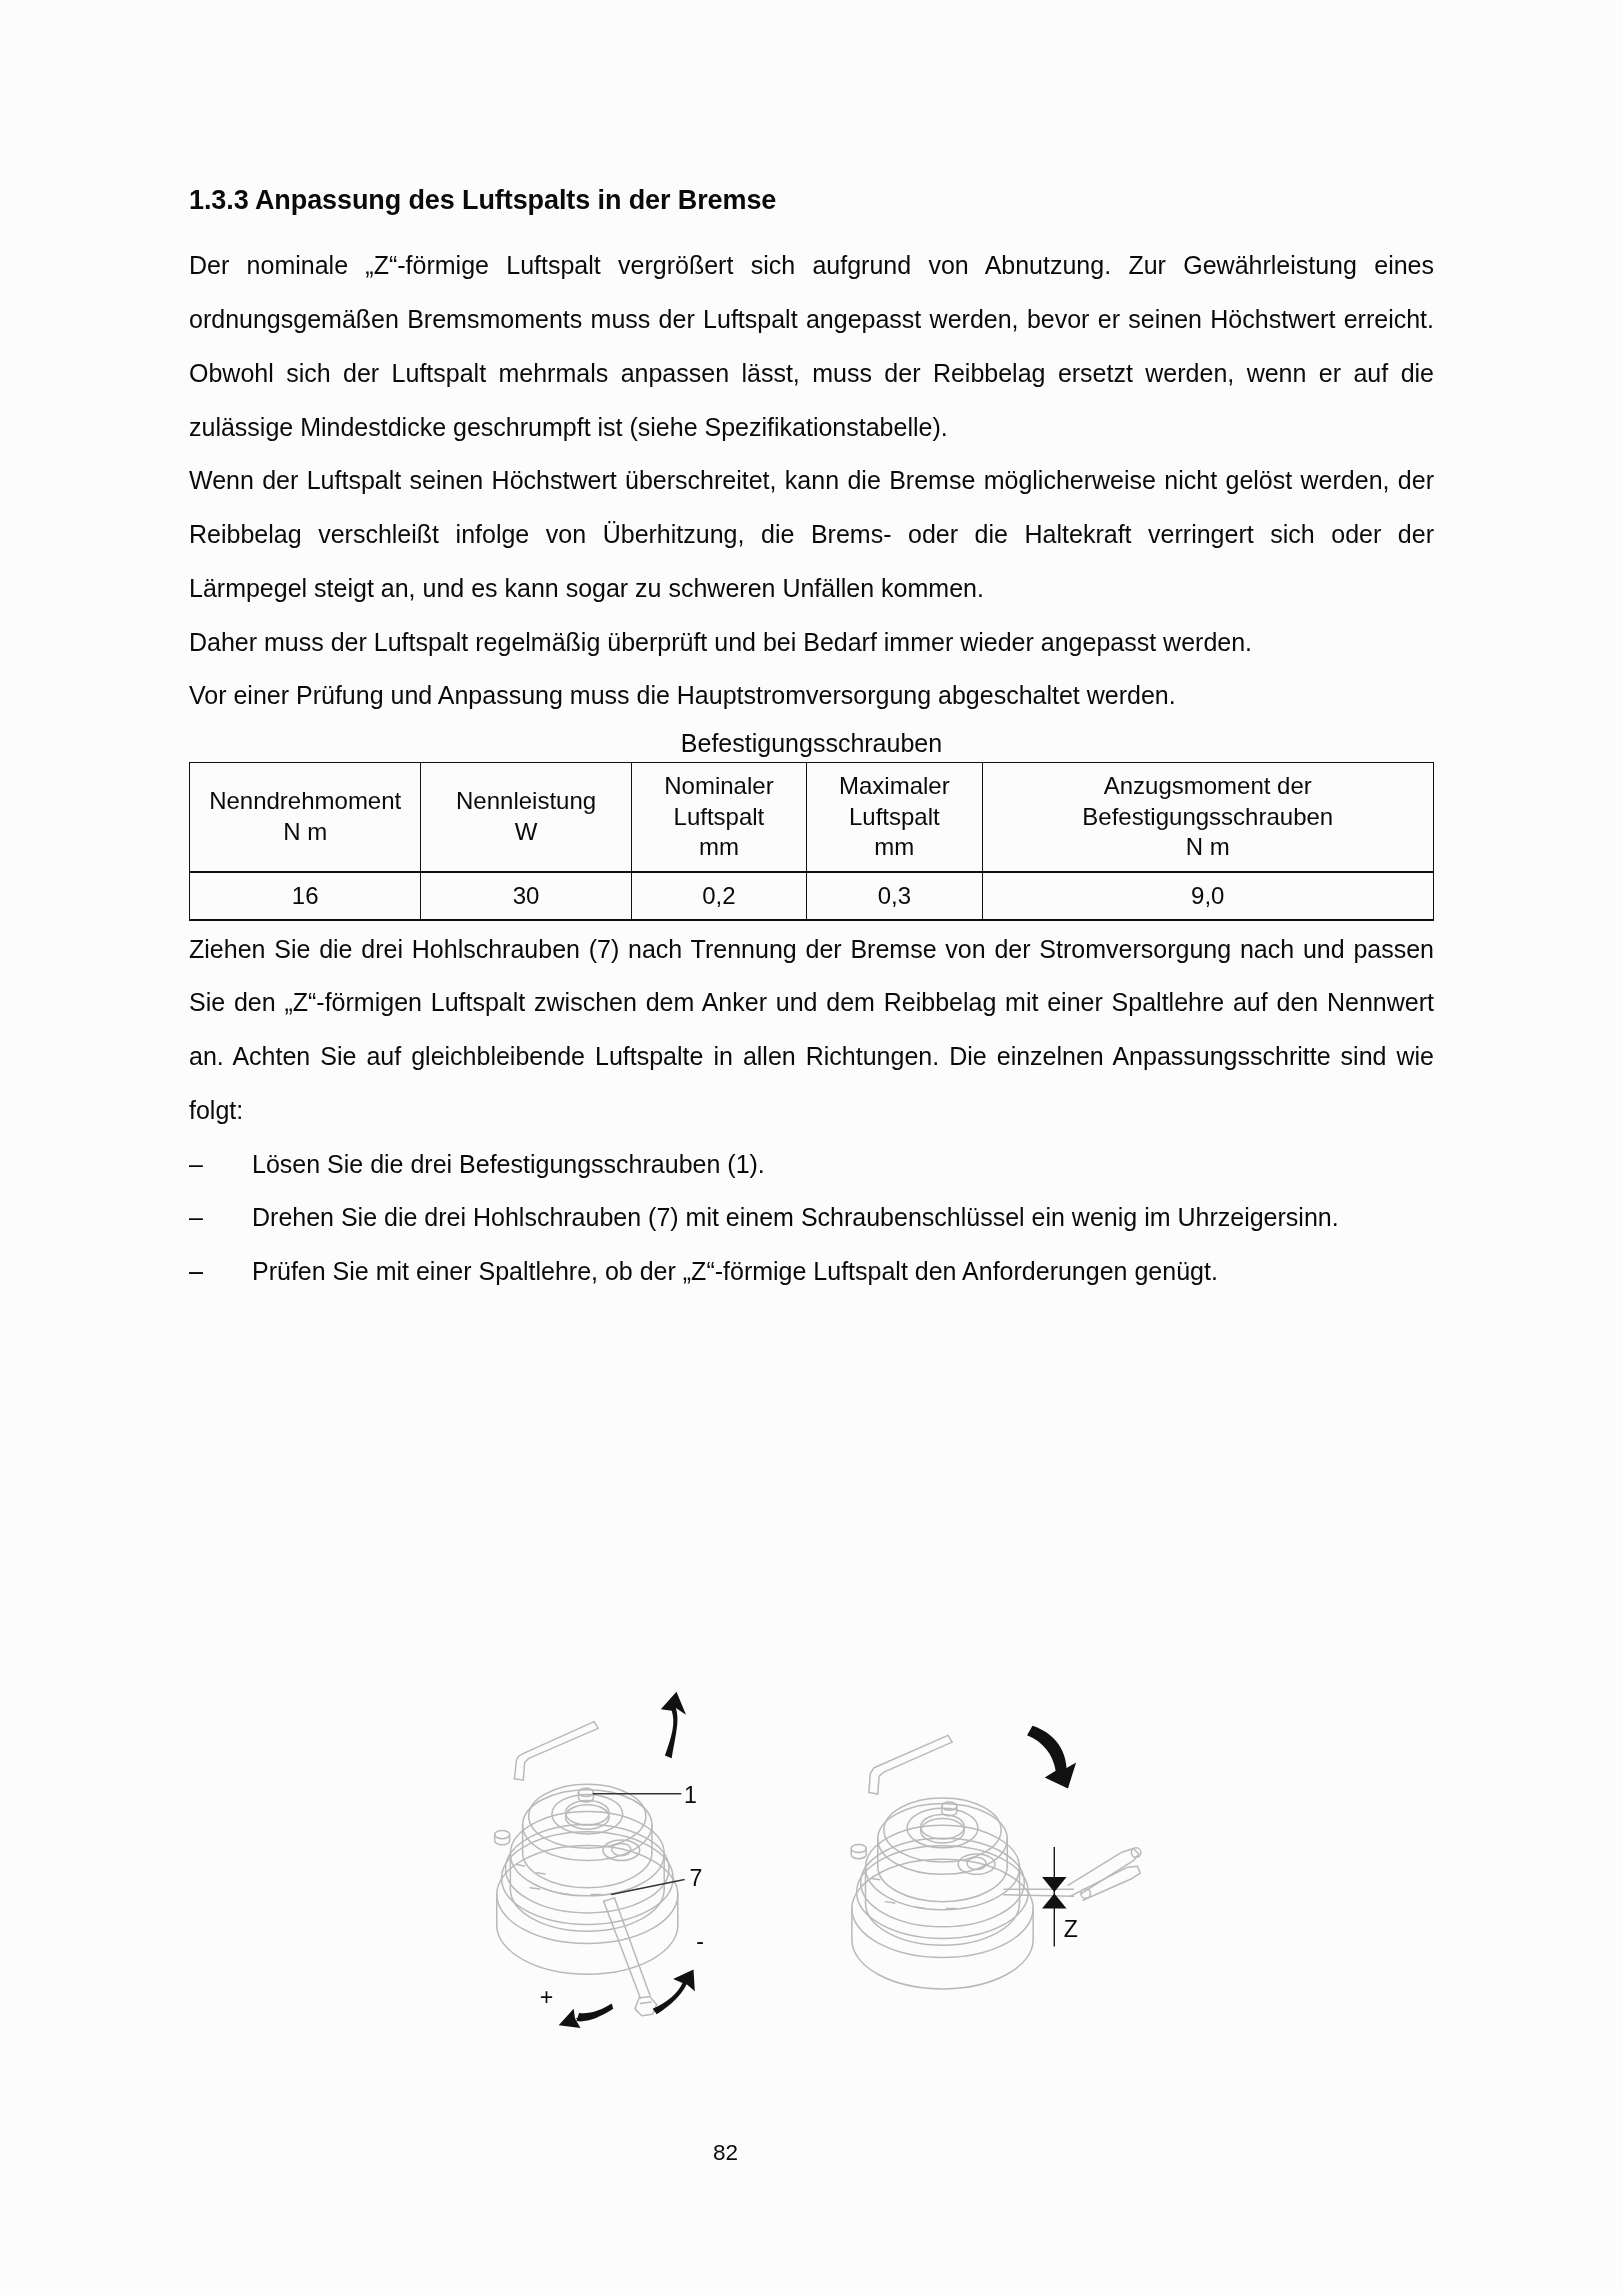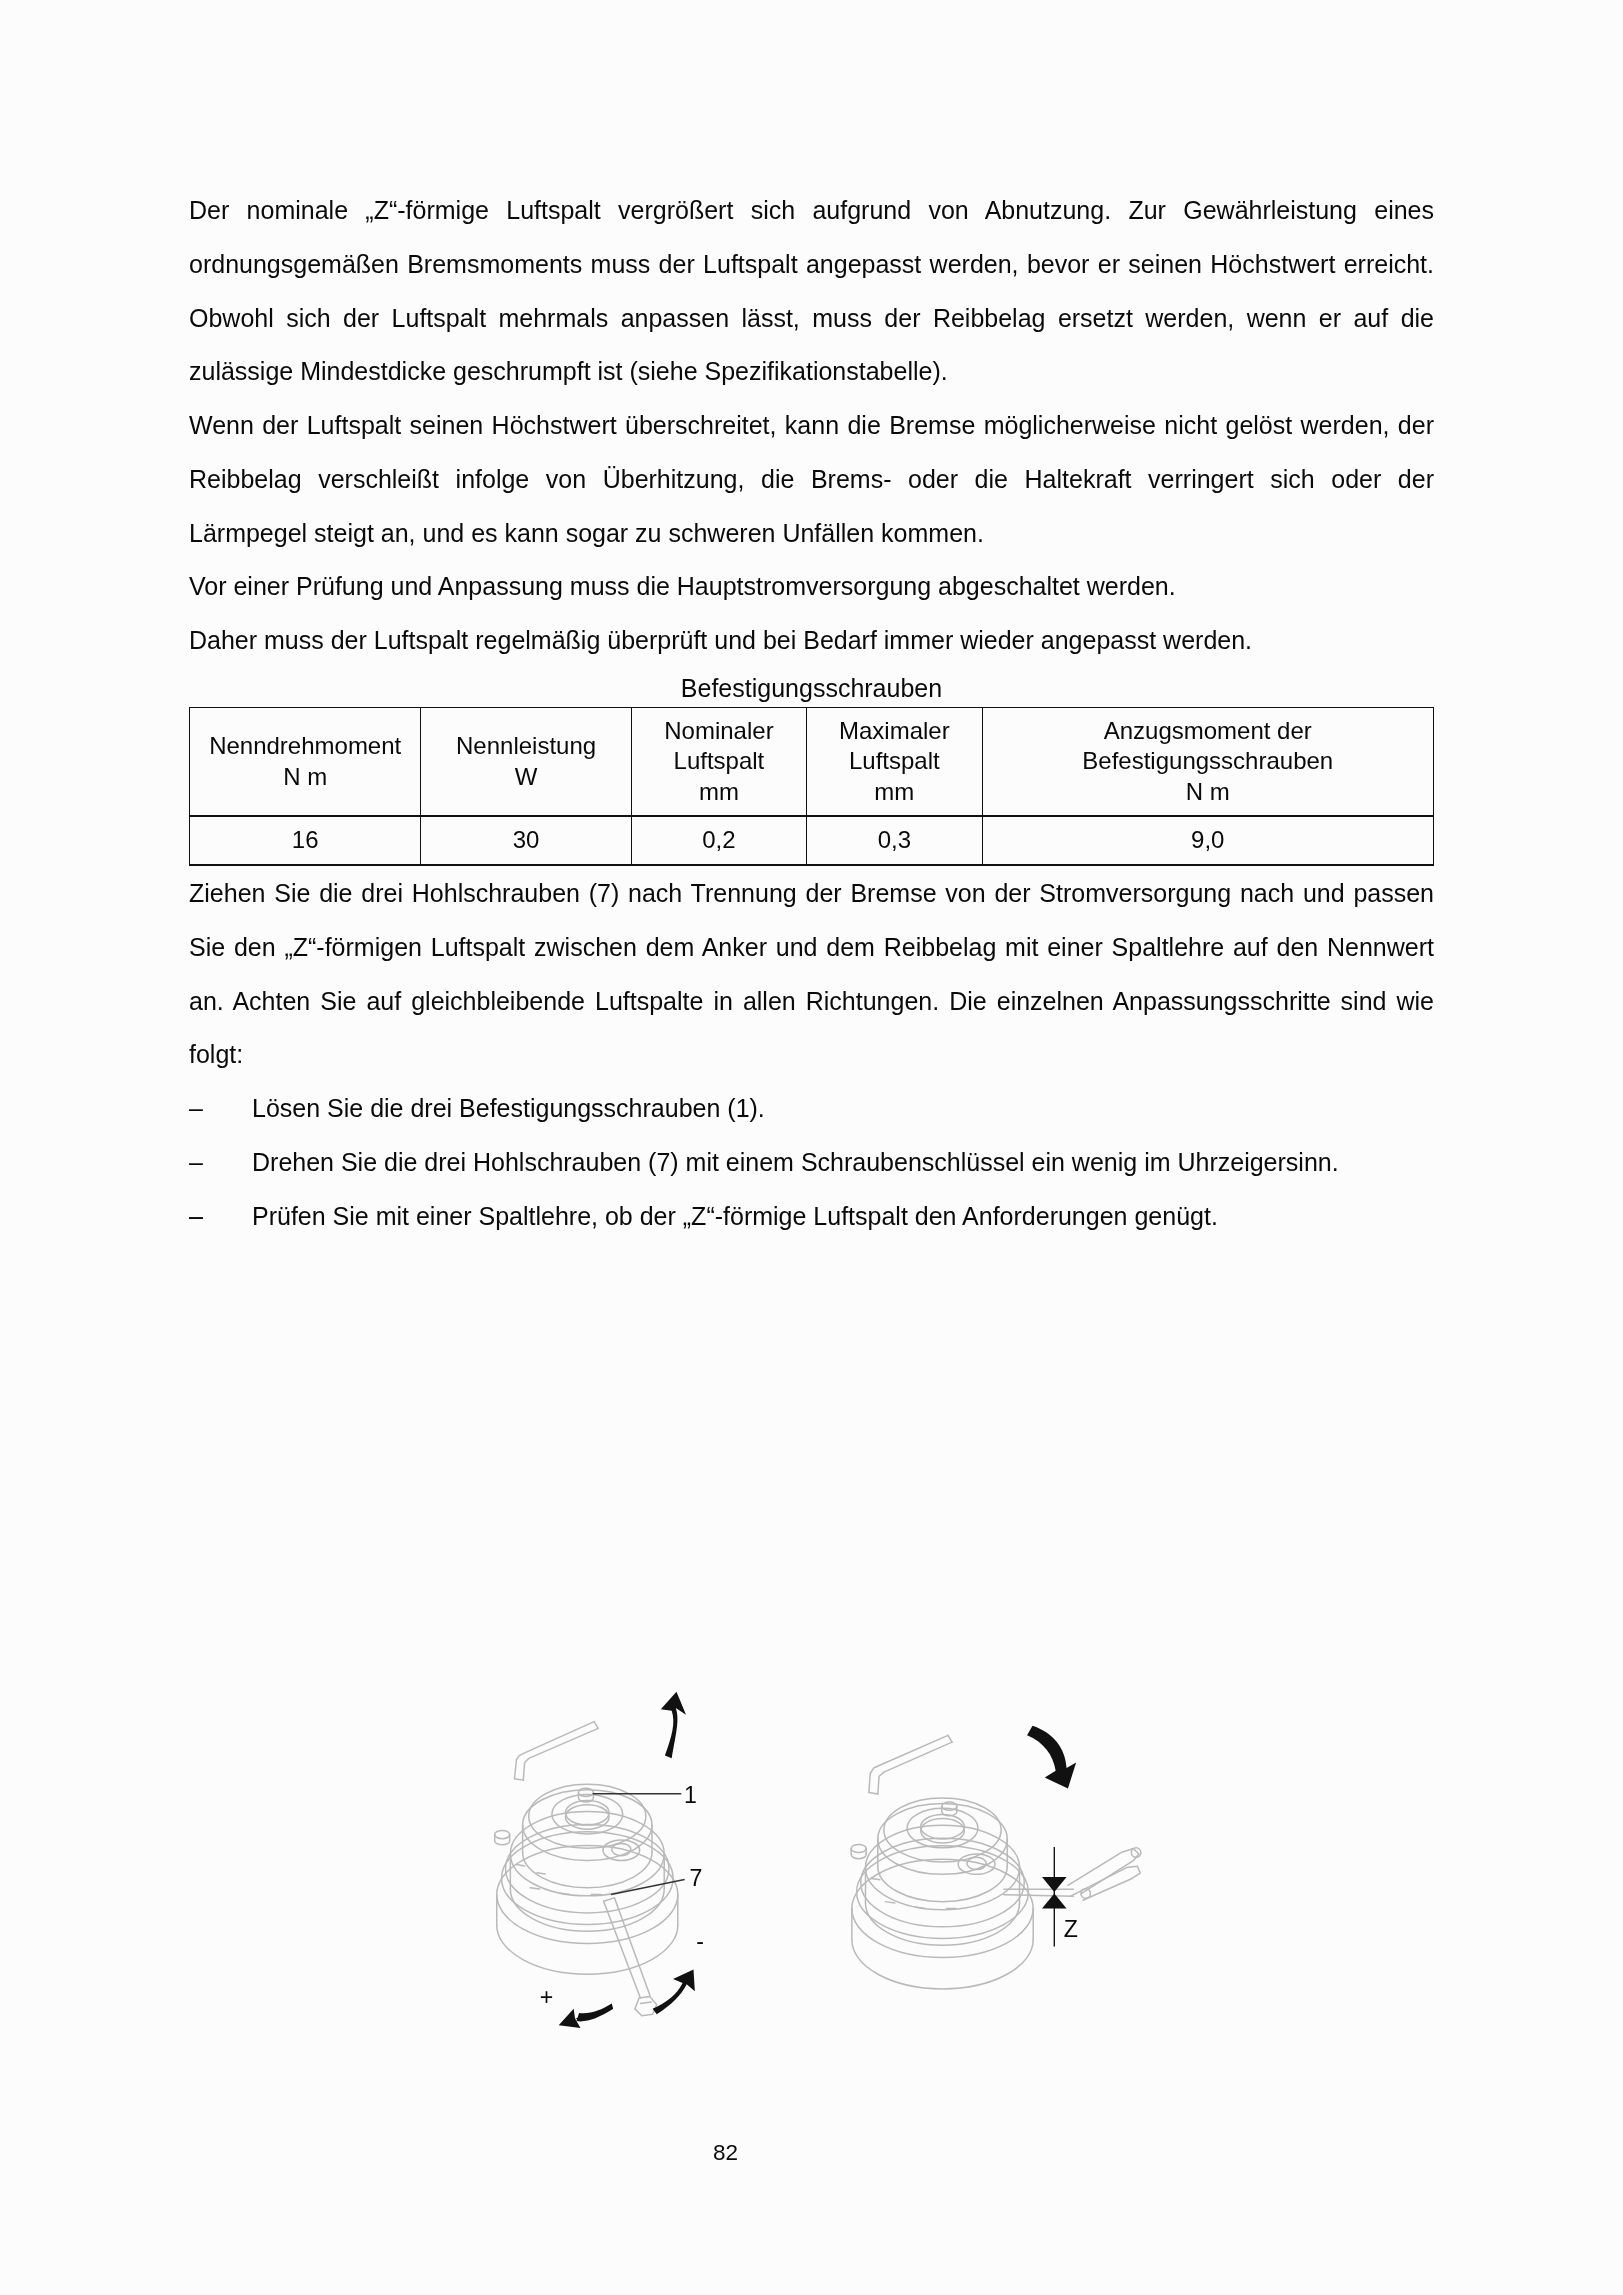--- a/index.html
+++ b/index.html
@@ -137,25 +137,26 @@
     fill: #0a0a0a;
   }
 </style>
 </head>
 <body>
 
 <div class="page">
 
   <div class="content">
 
+    <h1 class="heading">1.3.3 Anpassung des Luftspalts in der Bremse</h1>
 
     <p class="para">Der nominale „Z“-förmige Luftspalt vergrößert sich aufgrund von Abnutzung. Zur Gewährleistung eines ordnungsgemäßen Bremsmoments muss der Luftspalt angepasst werden, bevor er seinen Höchstwert erreicht. Obwohl sich der Luftspalt mehrmals anpassen lässt, muss der Reibbelag ersetzt werden, wenn er auf die zulässige Mindestdicke geschrumpft ist (siehe Spezifikationstabelle).</p>
     <p class="para">Wenn der Luftspalt seinen Höchstwert überschreitet, kann die Bremse möglicherweise nicht gelöst werden, der Reibbelag verschleißt infolge von Überhitzung, die Brems- oder die Haltekraft verringert sich oder der Lärmpegel steigt an, und es kann sogar zu schweren Unfällen kommen.</p>
+    <p class="para last-left">Daher muss der Luftspalt regelmäßig überprüft und bei Bedarf immer wieder angepasst werden.</p>
     <p class="para last-left">Vor einer Prüfung und Anpassung muss die Hauptstromversorgung abgeschaltet werden.</p>
-    <p class="para last-left">Daher muss der Luftspalt regelmäßig überprüft und bei Bedarf immer wieder angepasst werden.</p>
 
     <div class="table-caption">Befestigungsschrauben</div>
 
     <table class="spec">
       <thead>
         <tr>
           <td class="c1">
             <span>Nenndrehmoment</span><br>
             <span>N m</span>
           </td>

